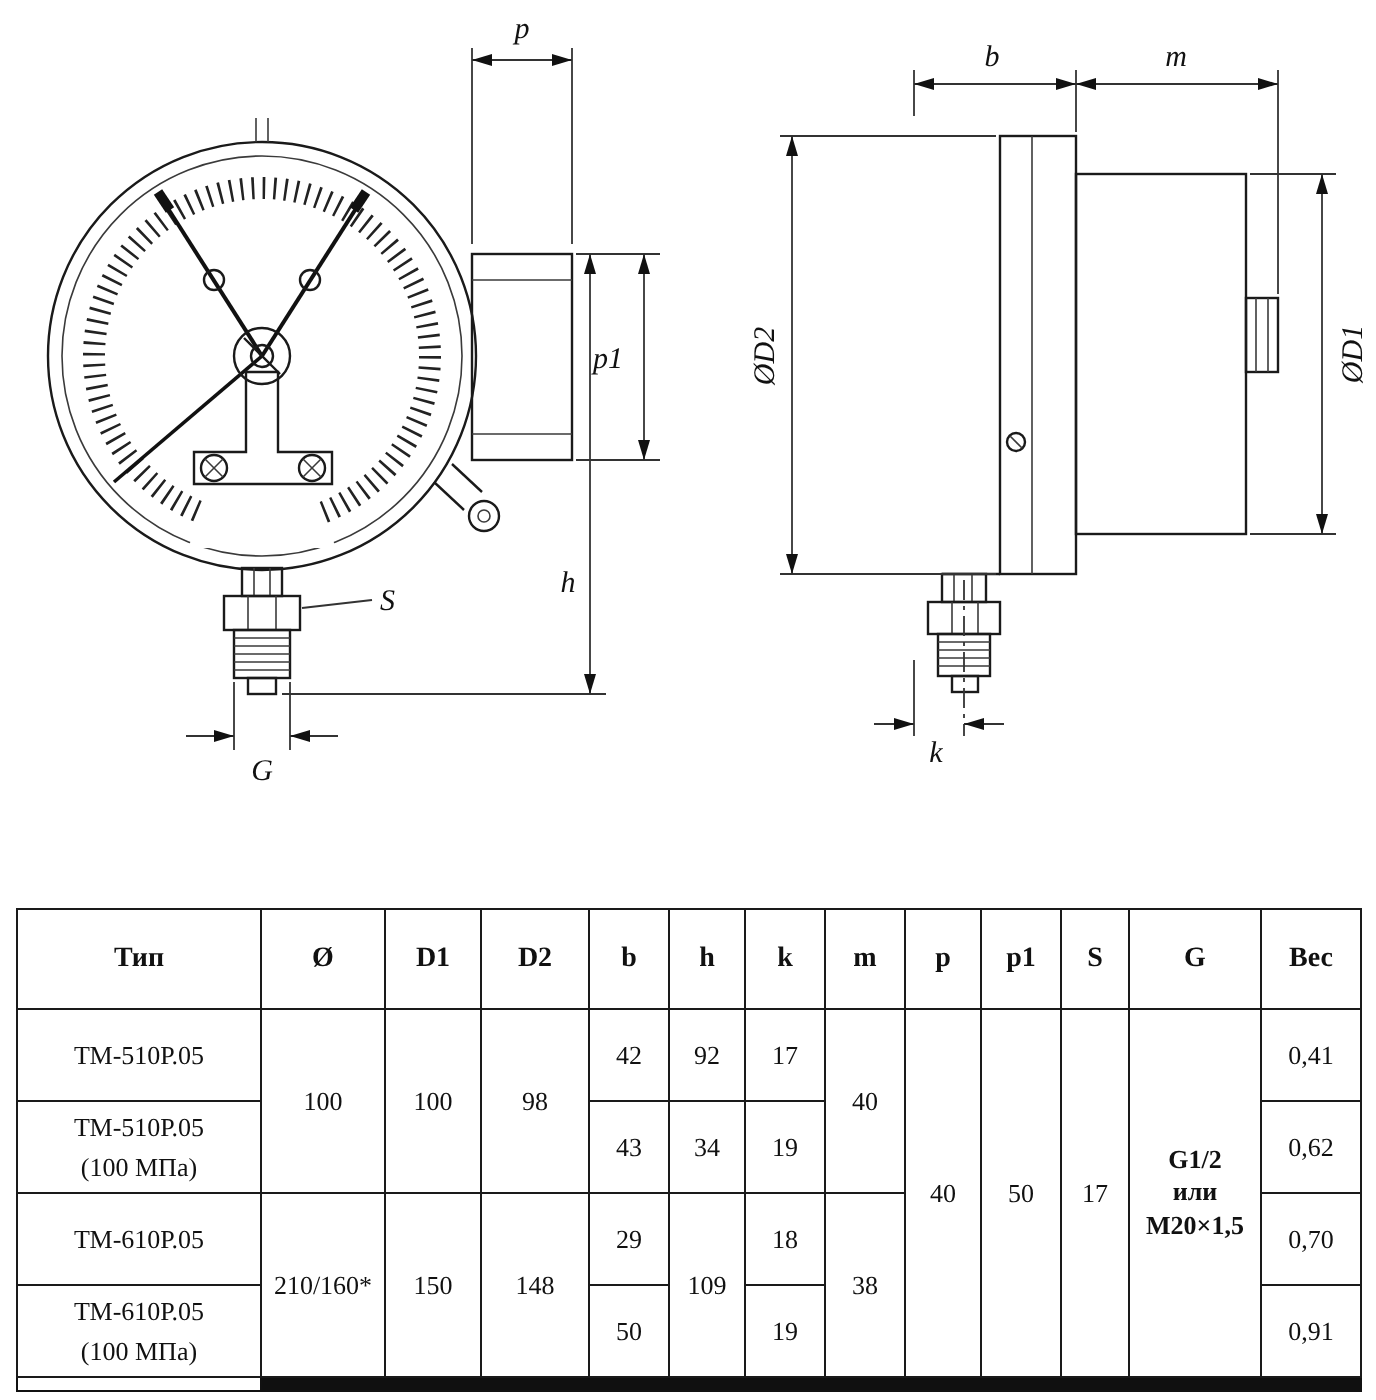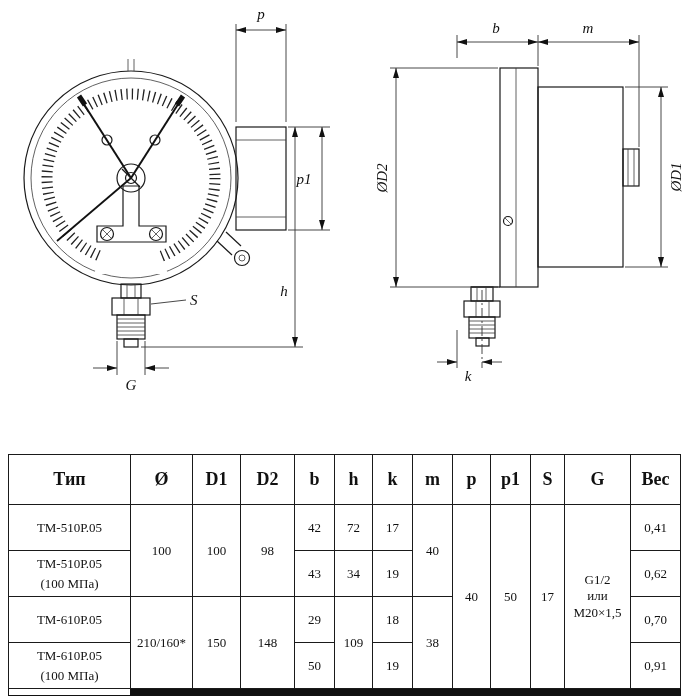--- a/index.html
+++ b/index.html
@@ -28,24 +28,24 @@
   }
   .dims-table th, .dims-table td {
     border: 1px solid #1a1a1a;
     text-align: center;
     vertical-align: middle;
     padding: 2px 3px;
     font-size: 13px;
     color: #111;
     overflow: hidden;
   }
-  .dims-table th { font-weight: bold; font-size: 18px; height: 50px; }
+  .dims-table th { font-weight: bold; font-size: 14px; height: 50px; }
   .dims-table td { height: 46px; }
   .pre { white-space: pre-line; line-height: 1.5; }
-  .gcell { font-size: 12.5px; line-height: 1.25; }
+  .gcell { font-size: 12.5px; line-height: 1.25; font-weight: bold; }
   tr.cut td { height: 7px; padding: 0; border: 1px solid #111; }
   tr.cut td.black { background: #101010; }
 </style>
 </head>
 <body>
 
 <div class="page">
 
   <svg width="688" height="448" viewBox="0 0 688 448">
     <defs>
@@ -256,21 +256,21 @@
         <th>Вес</th>
       </tr>
     </thead>
     <tbody>
       <tr>
         <td class="pre">ТМ-510Р.05</td>
         <td rowspan="2">100</td>
         <td rowspan="2">100</td>
         <td rowspan="2">98</td>
         <td>42</td>
-        <td>72</td>
+        <td>92</td>
         <td>17</td>
         <td rowspan="2">40</td>
         <td rowspan="4">40</td>
         <td rowspan="4">50</td>
         <td rowspan="4">17</td>
         <td rowspan="4" class="pre gcell">G1/2
 или
 М20×1,5</td>
         <td>0,41</td>
       </tr>

